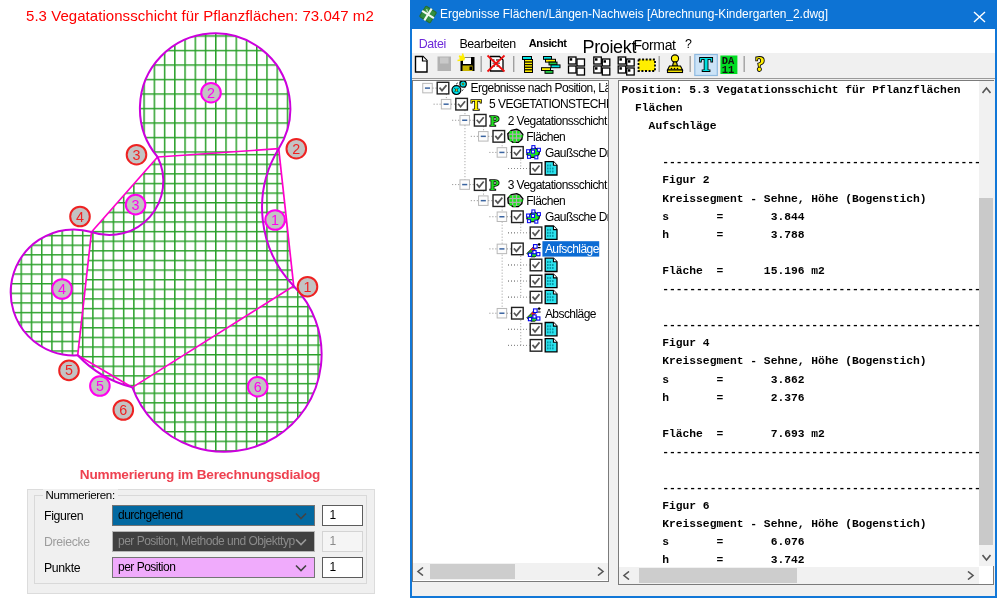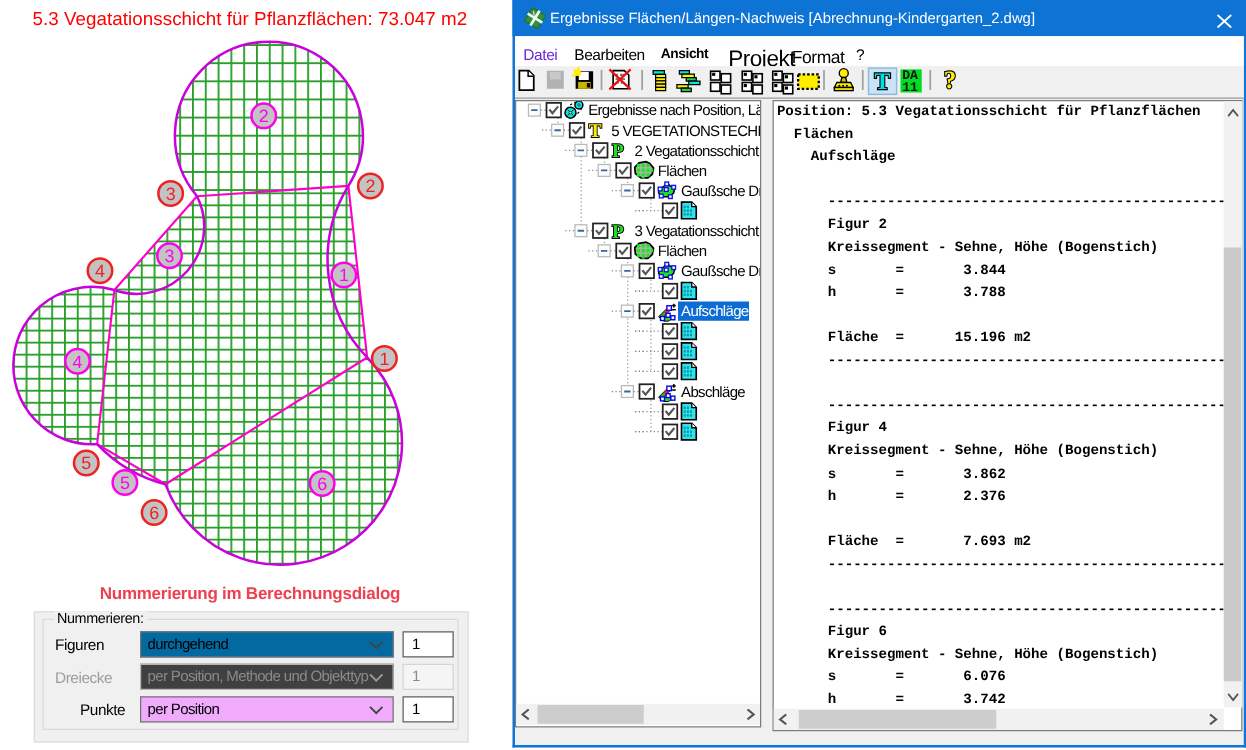--- a/index.html
+++ b/index.html
@@ -75,21 +75,21 @@
 <div class="abs" style="left:44px;top:508.5px;font-size:12.3px;letter-spacing:-0.35px;color:#000;">Figuren</div>
 <div class="abs" style="left:112px;top:505px;width:203px;height:20.5px;background:#0369a1;border:1px solid #747474;font-size:12px;letter-spacing:-0.5px;color:#000;line-height:18.5px;padding-left:5px;white-space:nowrap;overflow:hidden;">durchgehend<svg style="position:absolute;right:7px;top:5.25px" width="12" height="10">
       <path d="M1 2.5 L6 7.5 L11 2.5" fill="none" stroke="#444" stroke-width="1.6"></path>
     </svg></div>
 <div class="abs" style="left:321.5px;top:505px;width:41px;height:20.5px;background:#fff;border:1px solid #5c5c5c;font-size:12px;letter-spacing:-0.42px;color:#000;line-height:18.5px;padding-left:7px;">1</div>
 <div class="abs" style="left:44px;top:534.5px;font-size:12.3px;letter-spacing:-0.35px;color:#9d9d9d;">Dreiecke</div>
 <div class="abs" style="left:112px;top:531px;width:203px;height:20.5px;background:#404040;border:1px solid #b5b5b5;font-size:12px;letter-spacing:-0.5px;color:#8a8a8a;line-height:18.5px;padding-left:5px;white-space:nowrap;overflow:hidden;">per Position, Methode und Objekttyp<svg style="position:absolute;right:7px;top:5.25px" width="12" height="10">
       <path d="M1 2.5 L6 7.5 L11 2.5" fill="none" stroke="#9a9a9a" stroke-width="1.6"></path>
     </svg></div>
 <div class="abs" style="left:321.5px;top:531px;width:41px;height:20.5px;background:#f5f5f5;border:1px solid #d4d4d4;font-size:12px;letter-spacing:-0.42px;color:#8a8a8a;line-height:18.5px;padding-left:7px;">1</div>
-<div class="abs" style="left:44px;top:560.5px;font-size:12.3px;letter-spacing:-0.35px;color:#000;margin-left:20px;">Punkte</div>
+<div class="abs" style="left:44px;top:560.5px;font-size:12.3px;letter-spacing:-0.35px;color:#000;">Punkte</div>
 <div class="abs" style="left:112px;top:557px;width:203px;height:20.5px;background:#f0abfc;border:1px solid #747474;font-size:12px;letter-spacing:-0.5px;color:#000;line-height:18.5px;padding-left:5px;white-space:nowrap;overflow:hidden;">per Position<svg style="position:absolute;right:7px;top:5.25px" width="12" height="10">
       <path d="M1 2.5 L6 7.5 L11 2.5" fill="none" stroke="#444" stroke-width="1.6"></path>
     </svg></div>
 <div class="abs" style="left:321.5px;top:557px;width:41px;height:20.5px;background:#fff;border:1px solid #5c5c5c;font-size:12px;letter-spacing:-0.42px;color:#000;line-height:18.5px;padding-left:7px;">1</div>
 <div class="abs" style="left:409.5px;top:0;width:587.5px;height:598px;background:#f0f0f0;border-left:2px solid #1177d7;border-right:2px solid #1177d7;border-bottom:2.5px solid #1177d7;"></div>
 <div class="abs" style="left:409.5px;top:0;width:587.5px;height:29px;background:#0d73d4;"></div>
 <svg class="abs" style="left:419px;top:4px" width="18" height="21" viewBox="0 0 18 21">
     <g transform="rotate(32 9 10.5)">
       <rect x="2.8" y="4.3" width="12.4" height="12.4" rx="1" fill="#338f40"></rect>
       <rect x="2.8" y="4.3" width="12.4" height="12.4" rx="1" fill="none" stroke="#266f30" stroke-width="1"></rect>

